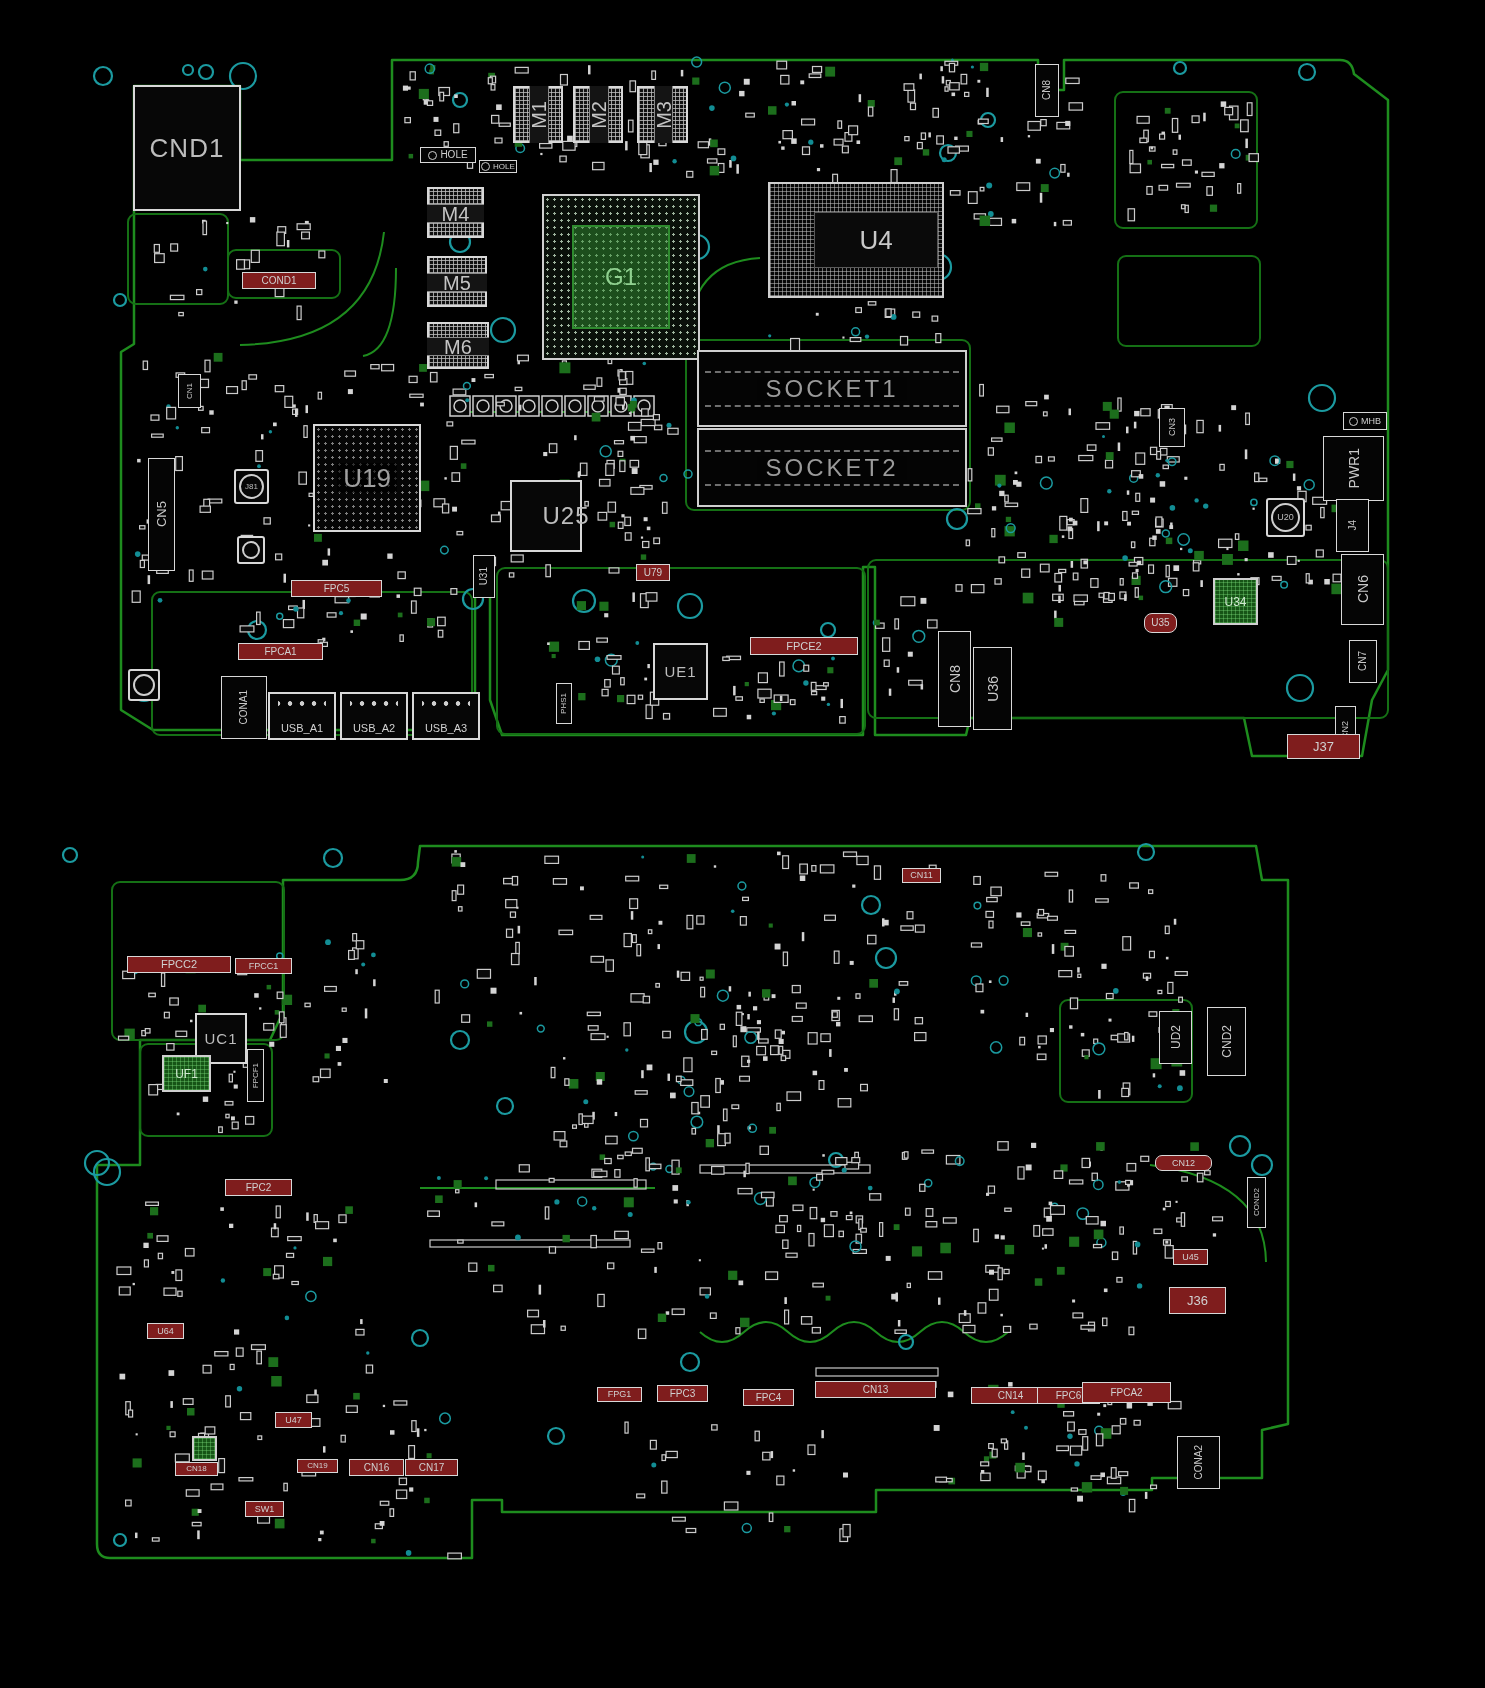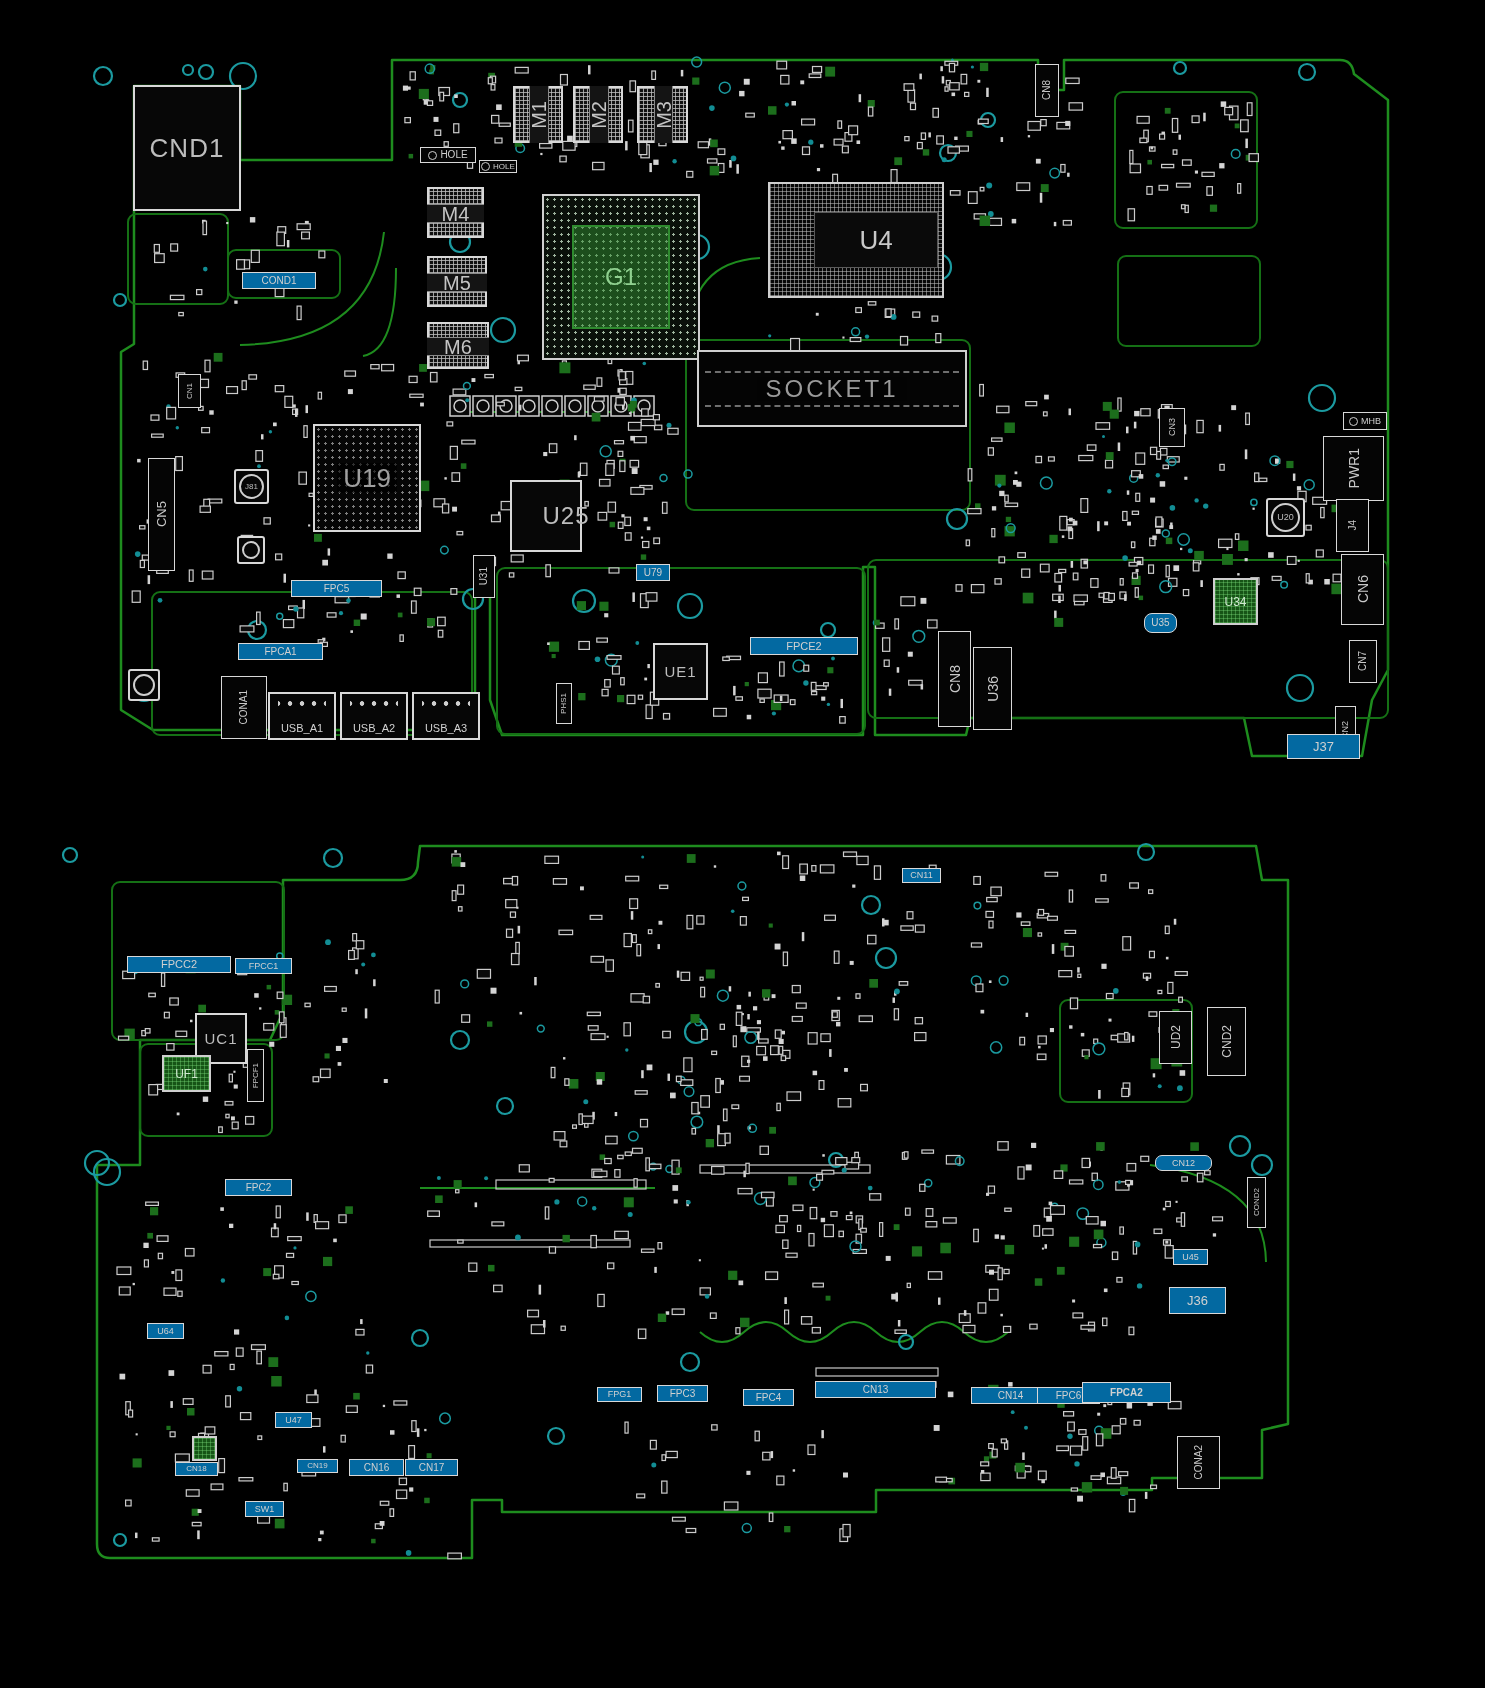--- a/index.html
+++ b/index.html
@@ -34,21 +34,21 @@
      border-top:1px solid #8a8a8a;border-bottom:1px solid #8a8a8a;display:flex;align-items:center;justify-content:center;color:#c4c4c4;}
   .module .bandv{position:absolute;top:-2px;bottom:-2px;left:31%;width:38%;background:#141414;
      border-left:1px solid #8a8a8a;border-right:1px solid #8a8a8a;display:flex;align-items:center;justify-content:center;color:#c4c4c4;}
   .vtext{writing-mode:vertical-rl;transform:rotate(180deg);white-space:nowrap;}
   
   .socket{border:2px solid #cfcfcf;background:#040404;color:#9a9a9a;letter-spacing:3px;}
   .socket::before,.socket::after{content:"";position:absolute;left:6px;right:6px;border-top:2px dashed #6f6f6f;}
   .socket::before{top:26%;} .socket::after{top:72%;}
   .socket span{position:relative;z-index:2;background:rgba(4,4,4,.6);padding:0 8px;}
   
-  .labelbox{border:1.5px solid #d8d8d8;background:#0369a1;color:#d0d0d0;white-space:nowrap;}
+  .labelbox{border:1.5px solid #d8d8d8;background:#7f1d1d;color:#d0d0d0;white-space:nowrap;}
   
   .connv{border:1.5px solid #d8d8d8;background:#050505;color:#c9c9c9;}
   
   .circlecomp{border:2px solid #d8d8d8;border-radius:3px;background:#060606;}
   .circlecomp::before{content:"";position:absolute;left:3px;top:3px;right:3px;bottom:3px;
      border:2px solid #cfcfcf;border-radius:50%;}
   .circlecomp span{position:relative;z-index:2;color:#bdbdbd;}
   
   .chipgreen{border:2px solid #cfcfcf;background-color:#165416;color:#cfe8cf;
      background-image:repeating-linear-gradient(0deg,rgba(130,230,130,.35) 0 1px,transparent 1px 4px),
@@ -1732,20 +1732,23 @@
       <div class="comp bgagreen" style="left: 542px; top: 194px; width: 158px; height: 166px; font-size: 24px;">
         <div class="gcore"></div>
         <span>G1</span>
       </div>
       <div class="comp bgagrid" style="left: 768px; top: 182px; width: 176px; height: 116px; font-size: 26px;">
         <div class="core"><span>U4</span></div>
       </div>
       <div class="comp socket" style="left: 697px; top: 350px; width: 270px; height: 77px; font-size: 24px;">
         <span>SOCKET1</span>
       </div>
+      <div class="comp socket" style="left: 697px; top: 428px; width: 270px; height: 79px; font-size: 24px;">
+        <span>SOCKET2</span>
+      </div>
       <div class="comp bgadark" style="left: 313px; top: 424px; width: 108px; height: 108px; font-size: 26px;">
         <span>U19</span>
       </div>
       <div class="comp connv" style="left: 178px; top: 374px; width: 23px; height: 34px; font-size: 8px;">
         <span class="vtext">CN1</span>
       </div>
       <div class="comp circlecomp" style="left: 234px; top: 469px; width: 35px; height: 35px; font-size: 8px;">
         <span>J81</span>
       </div>
       <div class="comp circlecomp" style="left: 237px; top: 536px; width: 28px; height: 28px;"></div>
@@ -1904,21 +1907,21 @@
       </div>
       <div class="comp labelbox" style="left: 297px; top: 1459px; width: 41px; height: 14px; font-size: 8px;">
         <span>CN19</span>
       </div>
       <div class="comp labelbox" style="left: 349px; top: 1459px; width: 55px; height: 17px; font-size: 10px;">
         <span>CN16</span>
       </div>
       <div class="comp labelbox" style="left: 405px; top: 1459px; width: 53px; height: 17px; font-size: 10px;">
         <span>CN17</span>
       </div>
-      <div class="comp labelbox" style="left: 1082px; top: 1382px; width: 89px; height: 21px; font-size: 10px; font-weight: bold;">
+      <div class="comp labelbox" style="left: 1082px; top: 1382px; width: 89px; height: 21px; font-size: 10px;">
         <span>FPCA2</span>
       </div>
       <div class="comp connv" style="left: 1177px; top: 1436px; width: 43px; height: 53px; font-size: 10px;">
         <span class="vtext">CONA2</span>
       </div>
       <div class="comp chipgreen" style="left: 192px; top: 1436px; width: 25px; height: 25px;"></div>
     </div>
 </div>
 
 </body></html>

